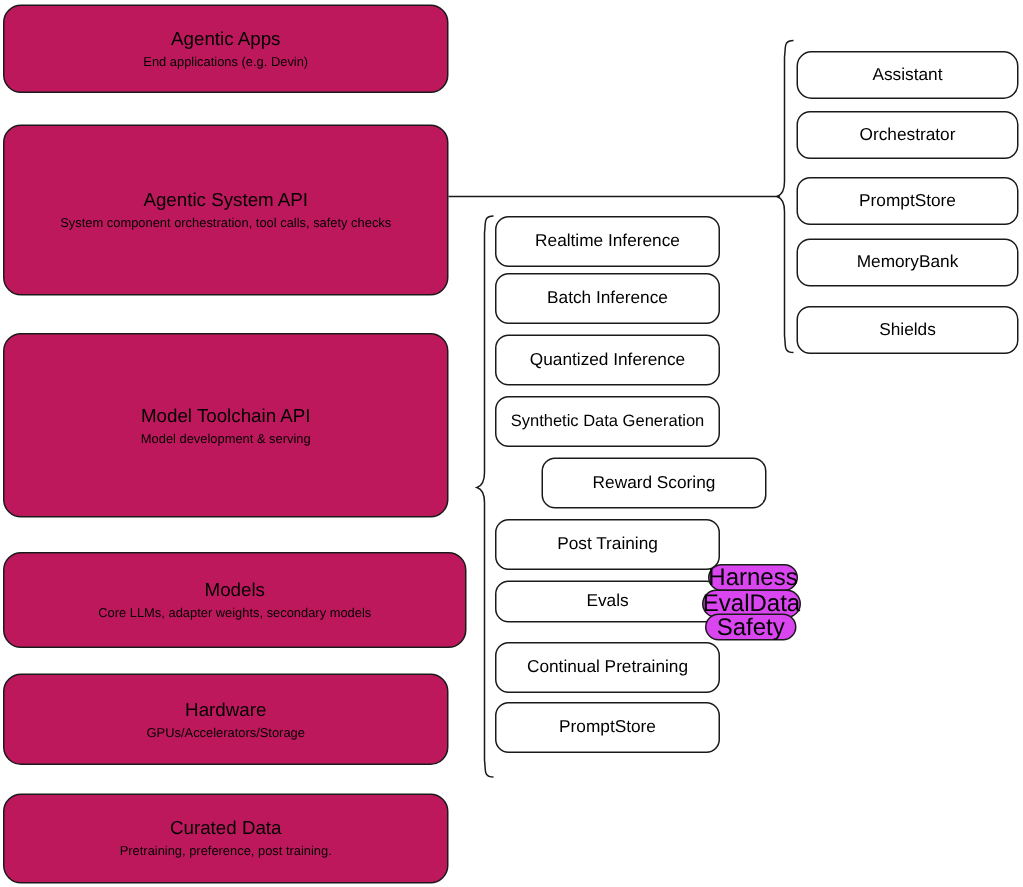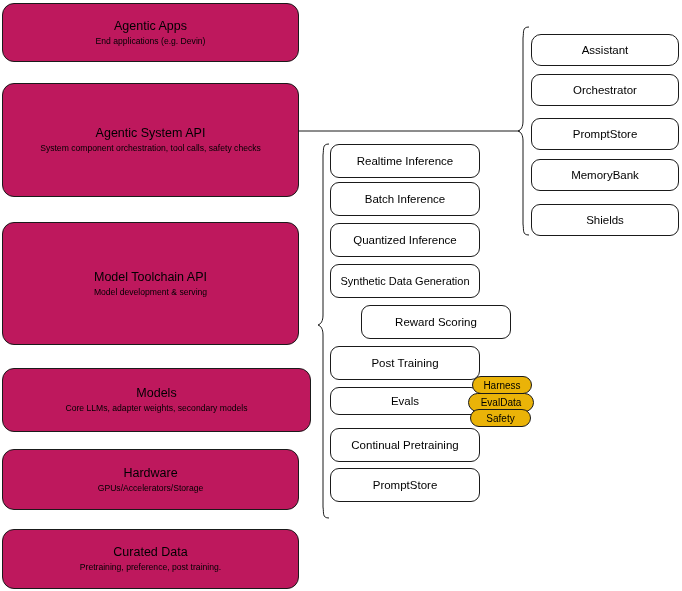--- a/index.html
+++ b/index.html
@@ -62,25 +62,25 @@
     line-height: 14px;
     color: #000;
     white-space: nowrap;
   }
   
   .mini-pill {
     position: absolute;
     box-sizing: border-box;
     border: 1px solid #1a1a1a;
     border-radius: 11px;
-    background: #eab308;
+    background: #d946ef;
     display: flex;
     align-items: center;
     justify-content: center;
-    font-size: 10px;
+    font-size: 16px;
     line-height: 13px;
     color: #000;
     white-space: nowrap;
   }
   
   #lines {
     position: absolute;
     left: 0;
     top: 0;
     width: 682px;

